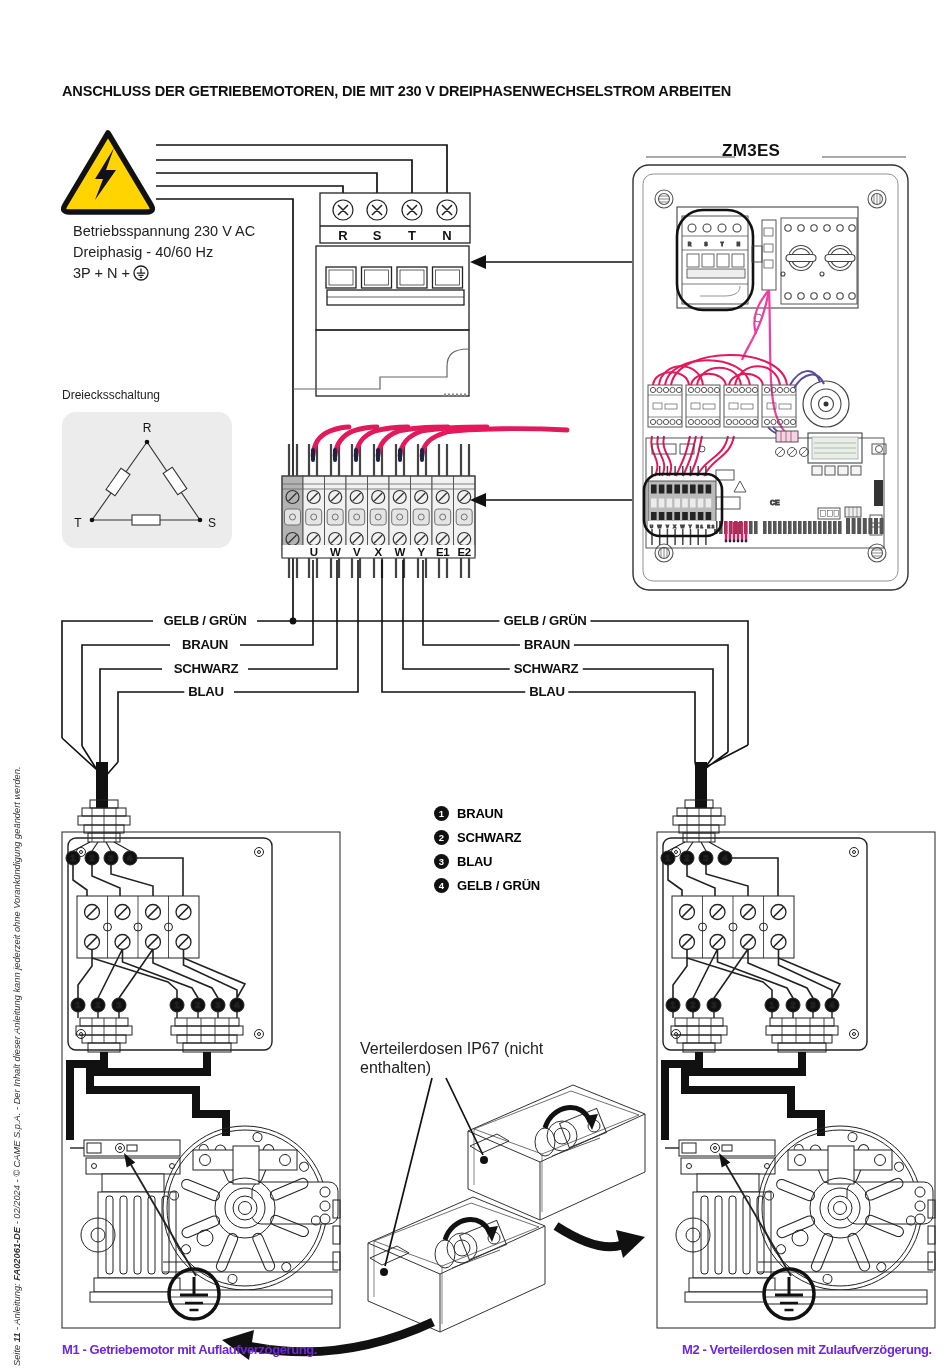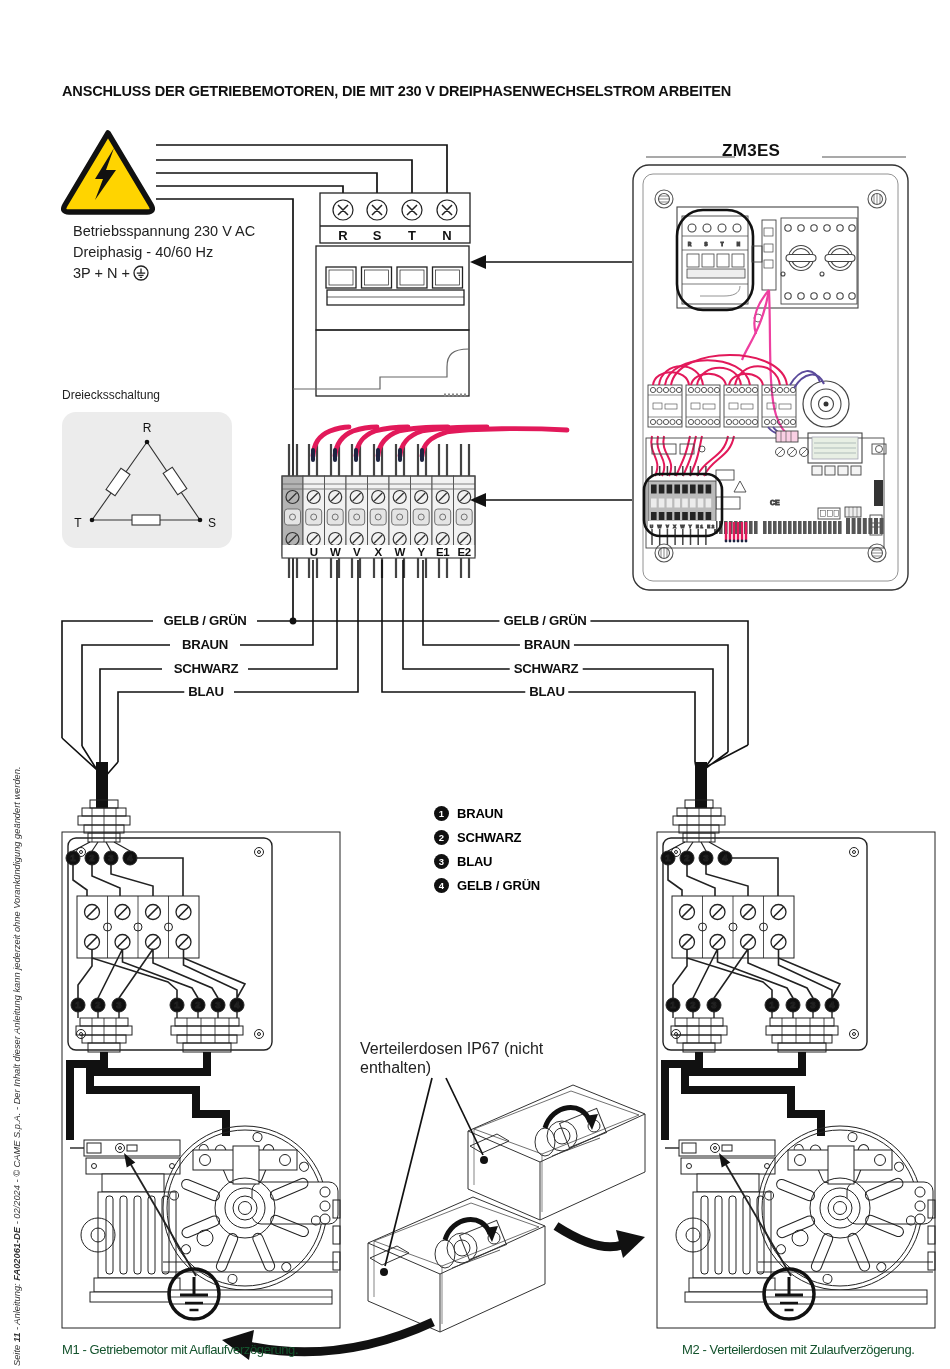--- a/index.html
+++ b/index.html
@@ -12,21 +12,21 @@
   .intro .row{white-space:nowrap;}
   .earthglyph{vertical-align:-3px;margin-left:3px;}
   .delta-cap{left:62px;top:388px;font-size:12px;color:#222;}
   .panel-title{left:722px;top:141px;width:112px;text-align:left;font-size:17px;font-weight:bold;letter-spacing:.3px;}
   .wl{position:absolute;transform:translate(-50%,-52%);font-size:13.2px;font-weight:bold;letter-spacing:-0.3px;color:#111;white-space:nowrap;background:#fff;padding:0 4px;}
   .legend{position:absolute;left:434px;top:801px;}
   .legend .lrow{display:flex;align-items:center;height:24px;}
   .chip{display:inline-block;width:15px;height:15px;border-radius:50%;background:#101010;color:#fff;font-size:9.5px;font-weight:bold;text-align:center;line-height:15px;}
   .legend .llab{margin-left:8px;font-size:13px;font-weight:bold;letter-spacing:-0.2px;}
   .note{left:360px;top:1031px;font-size:16px;line-height:19px;color:#222;margin-top:8px;}
-  .caption{font-size:13px;font-weight:normal;letter-spacing:-0.4px;color:#14532d;white-space:nowrap;}
+  .caption{font-size:13px;font-weight:bold;letter-spacing:-0.4px;color:#6d28d9;white-space:nowrap;}
   .cap1{left:62px;top:1342px;}
   .cap2{left:682px;top:1342px;}
   .footer{left:12px;top:1366px;transform:rotate(-90deg);transform-origin:0 0;white-space:nowrap;font-size:9.3px;font-style:italic;color:#333;}
   svg text{font-family:"Liberation Sans", sans-serif;fill:#111;}
   .bl{font-size:13px;font-weight:bold;}
   .sl{font-size:11.5px;font-weight:bold;letter-spacing:-0.3px;}
   .dn{font-size:12px;}
   .tiny{font-size:4.5px;font-weight:bold;}
   .ce{font-size:7px;font-weight:bold;fill:#444;}
 </style>

